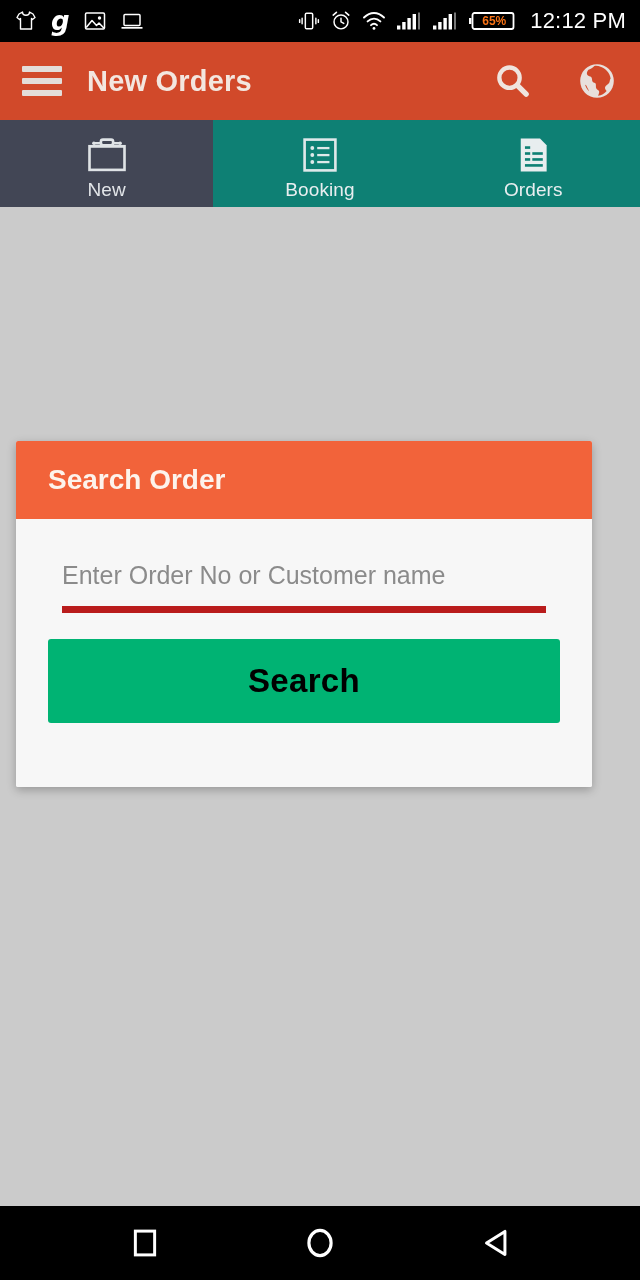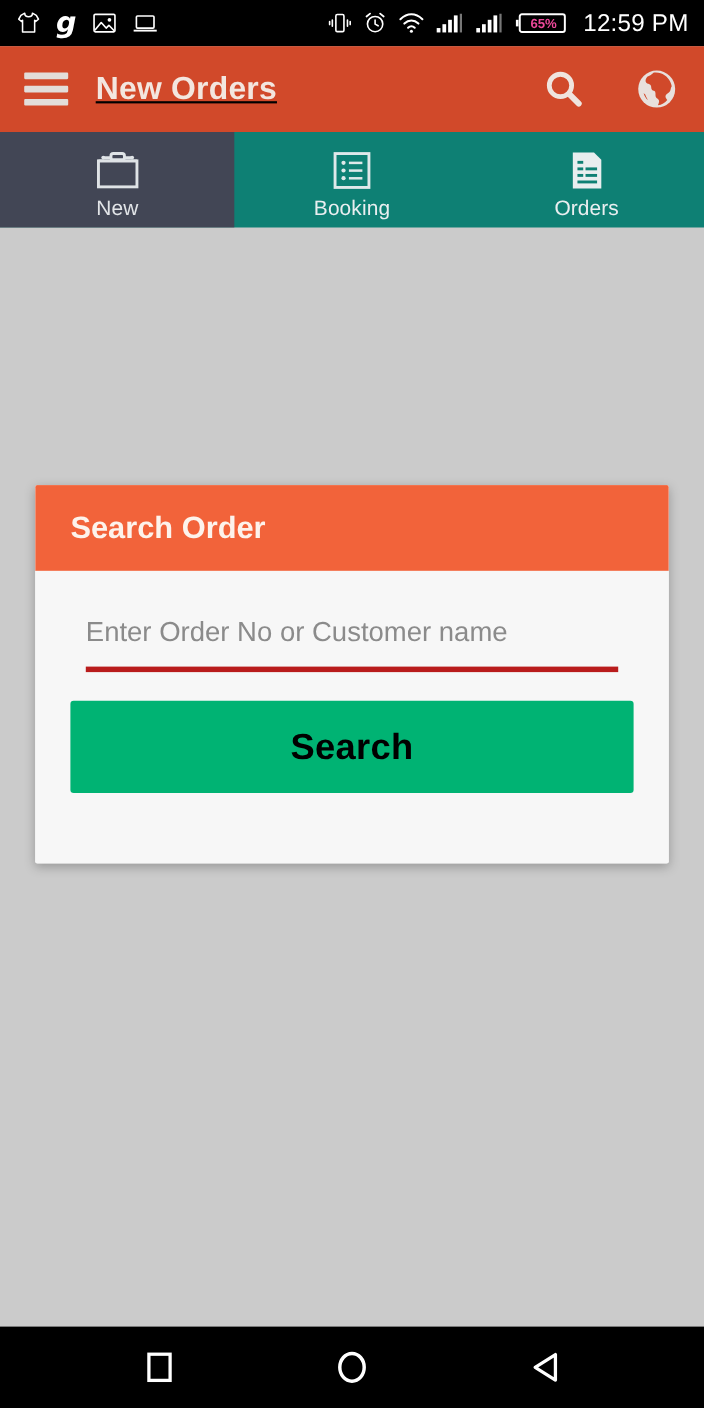--- a/index.html
+++ b/index.html
@@ -25,21 +25,21 @@
     font-family:"Liberation Sans", sans-serif; margin-left:4px;
   }
   .glogo{
     color:#fff; font-size:26px; font-weight:bold; font-style:italic;
     font-family:"DejaVu Sans", sans-serif; line-height:1;
   }
 
   
   .appbar{
     height:78px; width:640px; background:#d1492a;
-    display:flex; align-items:center; padding:0 22px;text-decoration:underline;
+    display:flex; align-items:center; padding:0 22px;
   }
   .hamburger{ width:40px; height:30px; display:flex; flex-direction:column;
     justify-content:space-between; cursor:pointer; }
   .hamburger span{ display:block; height:6px; background:#e3ddd9; border-radius:1px; }
   .appbar-title{
     color:#f3e6df; font-size:29px; font-weight:bold;
     margin-left:25px; letter-spacing:.2px;
   }
   .appbar-actions{ margin-left:auto; display:flex; align-items:center; gap:44px; }
 
@@ -56,35 +56,35 @@
   .tab.selected .tab-label{ color:#e2e5e8; }
 
   
   .content{
     position:absolute; top:207px; left:0; width:640px; height:1000px;
     background:#cbcbcb;
   }
 
   
   .dialog{
-    position:absolute; left:32px; top:234px; width:576px;
+    position:absolute; left:16px; top:234px; width:576px;
     background:#f7f7f7; border-radius:2px;
     box-shadow:0 3px 10px rgba(0,0,0,.26);
     overflow:hidden;
   }
   .dialog-header{
     background:#f2633a; height:78px; display:flex; align-items:center;
     padding:0 32px;
   }
   .dialog-title{ color:#fdf3ec; font-size:28px; font-weight:bold; }
   .dialog-body{ padding:24px 16px 0 16px; background:#f7f7f7; }
   .field-wrap{ padding:0 30px; }
   .search-input{
     width:100%; border:none; outline:none; background:transparent;
-    border-bottom:5px solid #b91c1c;
+    border-bottom:7px solid #b91c1c;
     font-family:"Liberation Sans", sans-serif;
     font-size:25px; color:#555; padding:18px 0 16px 0;
   }
   .search-input::placeholder{ color:#8b8b8b; }
   .btn-wrap{ padding:26px 16px 0 16px; }
   .search-btn{
     width:100%; height:84px; border:none; border-radius:3px;
     background:#00b373; color:#000000; font-size:33px; font-weight:bold;
     font-family:"Liberation Sans", sans-serif; cursor:pointer;
     letter-spacing:.3px;
@@ -176,23 +176,23 @@
           <rect x="11.4" y="7" width="3.4" height="11.5" fill="#fff"></rect>
           <rect x="16.6" y="3" width="3.4" height="15.5" fill="#fff"></rect>
           <rect x="22" y="1.5" width="2" height="17" fill="#777"></rect>
         </svg>
     </span>
     <span class="sb-icon" style="position:relative;">
       <svg width="48" height="24" viewBox="0 0 48 24">
           <rect x="1" y="9" width="2.4" height="6" fill="#fff"></rect>
           <rect x="4.5" y="4" width="41" height="16" rx="2" fill="none" stroke="#fff" stroke-width="1.8"></rect>
         </svg>
-      <span style="position:absolute; left:0; top:0; width:48px; height:24px; display:flex; align-items:center; justify-content:center; color:#ec4899; font-size:12px; font-weight:bold; padding-left:4px;">65%</span>
-    </span>
-    <span class="clock">12:59 PM</span>
+      <span style="position:absolute; left:0; top:0; width:48px; height:24px; display:flex; align-items:center; justify-content:center; color:#f97316; font-size:12px; font-weight:bold; padding-left:4px;">65%</span>
+    </span>
+    <span class="clock">12:12 PM</span>
   </div>
 </div>
 
 <div class="appbar">
   <div class="hamburger">
     <span></span>
       <span></span>
       <span></span>
   </div>
   <div class="appbar-title">New Orders</div>

